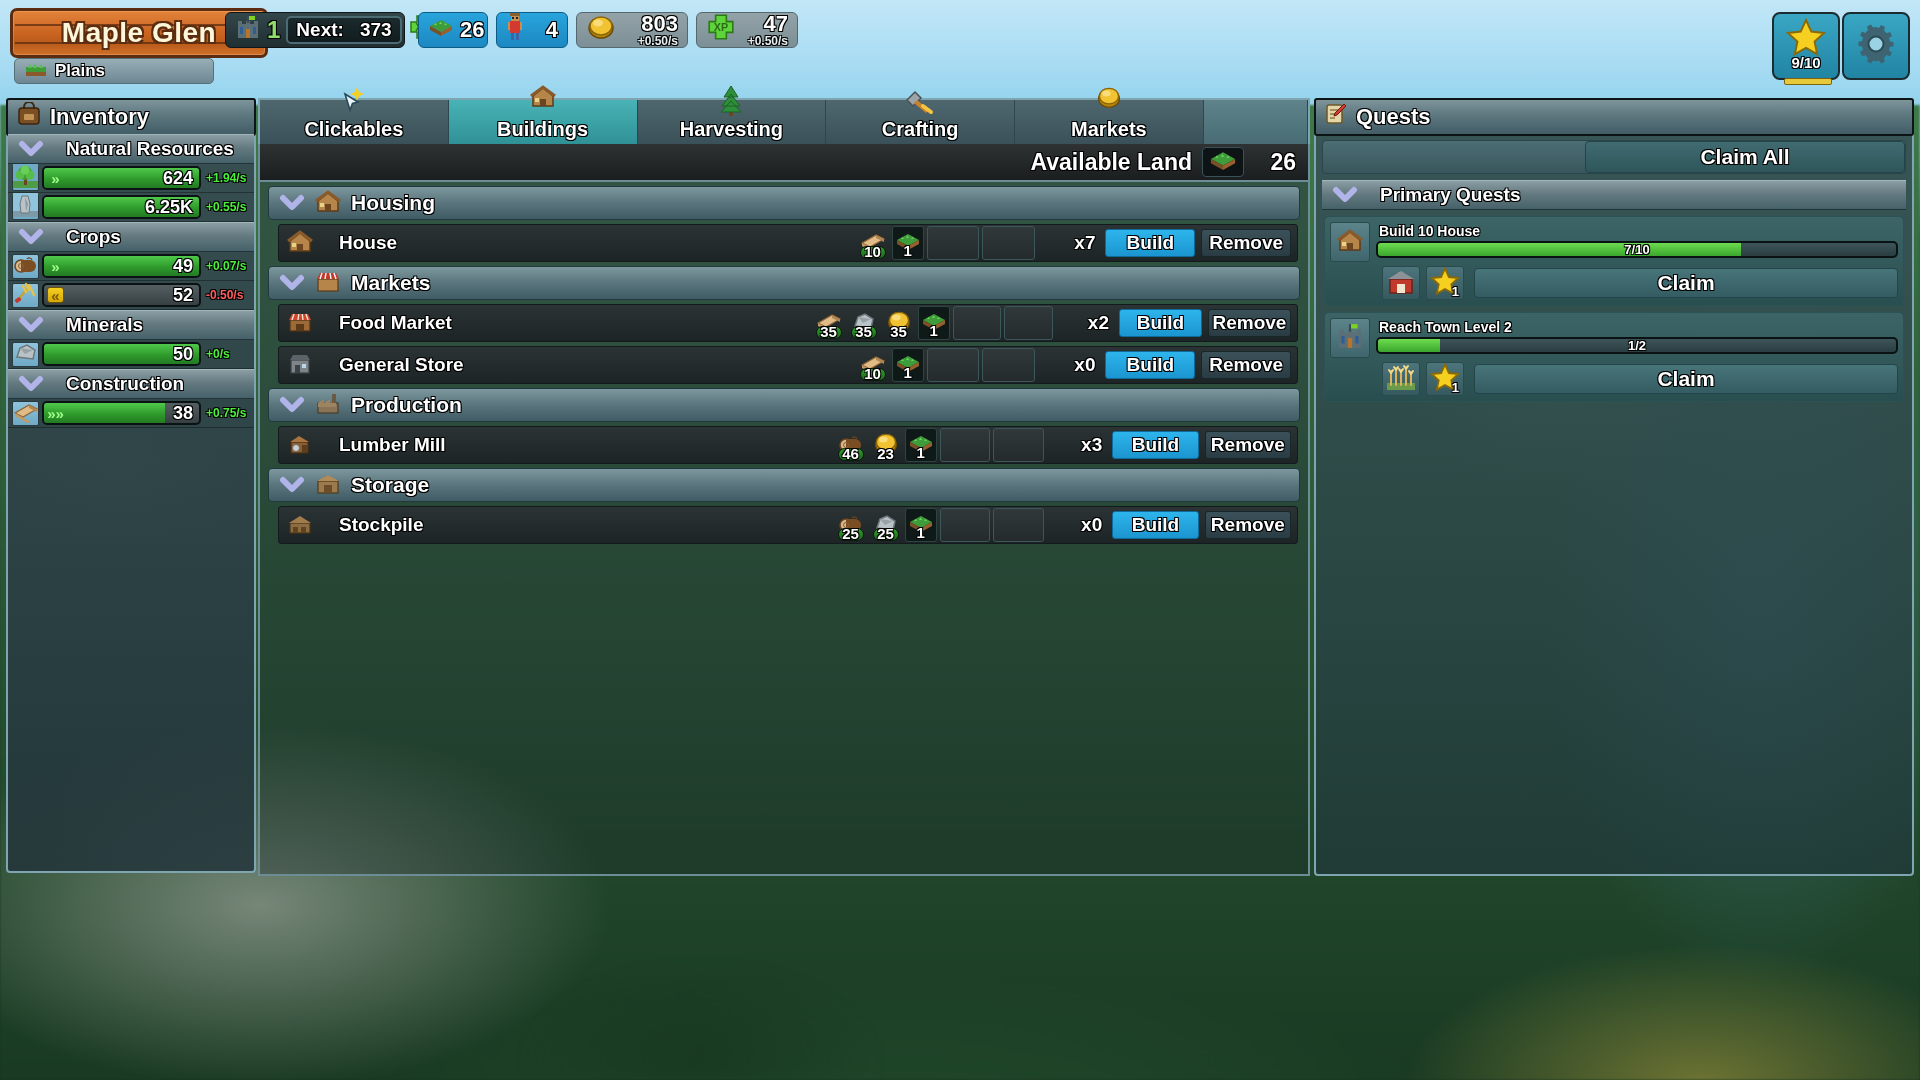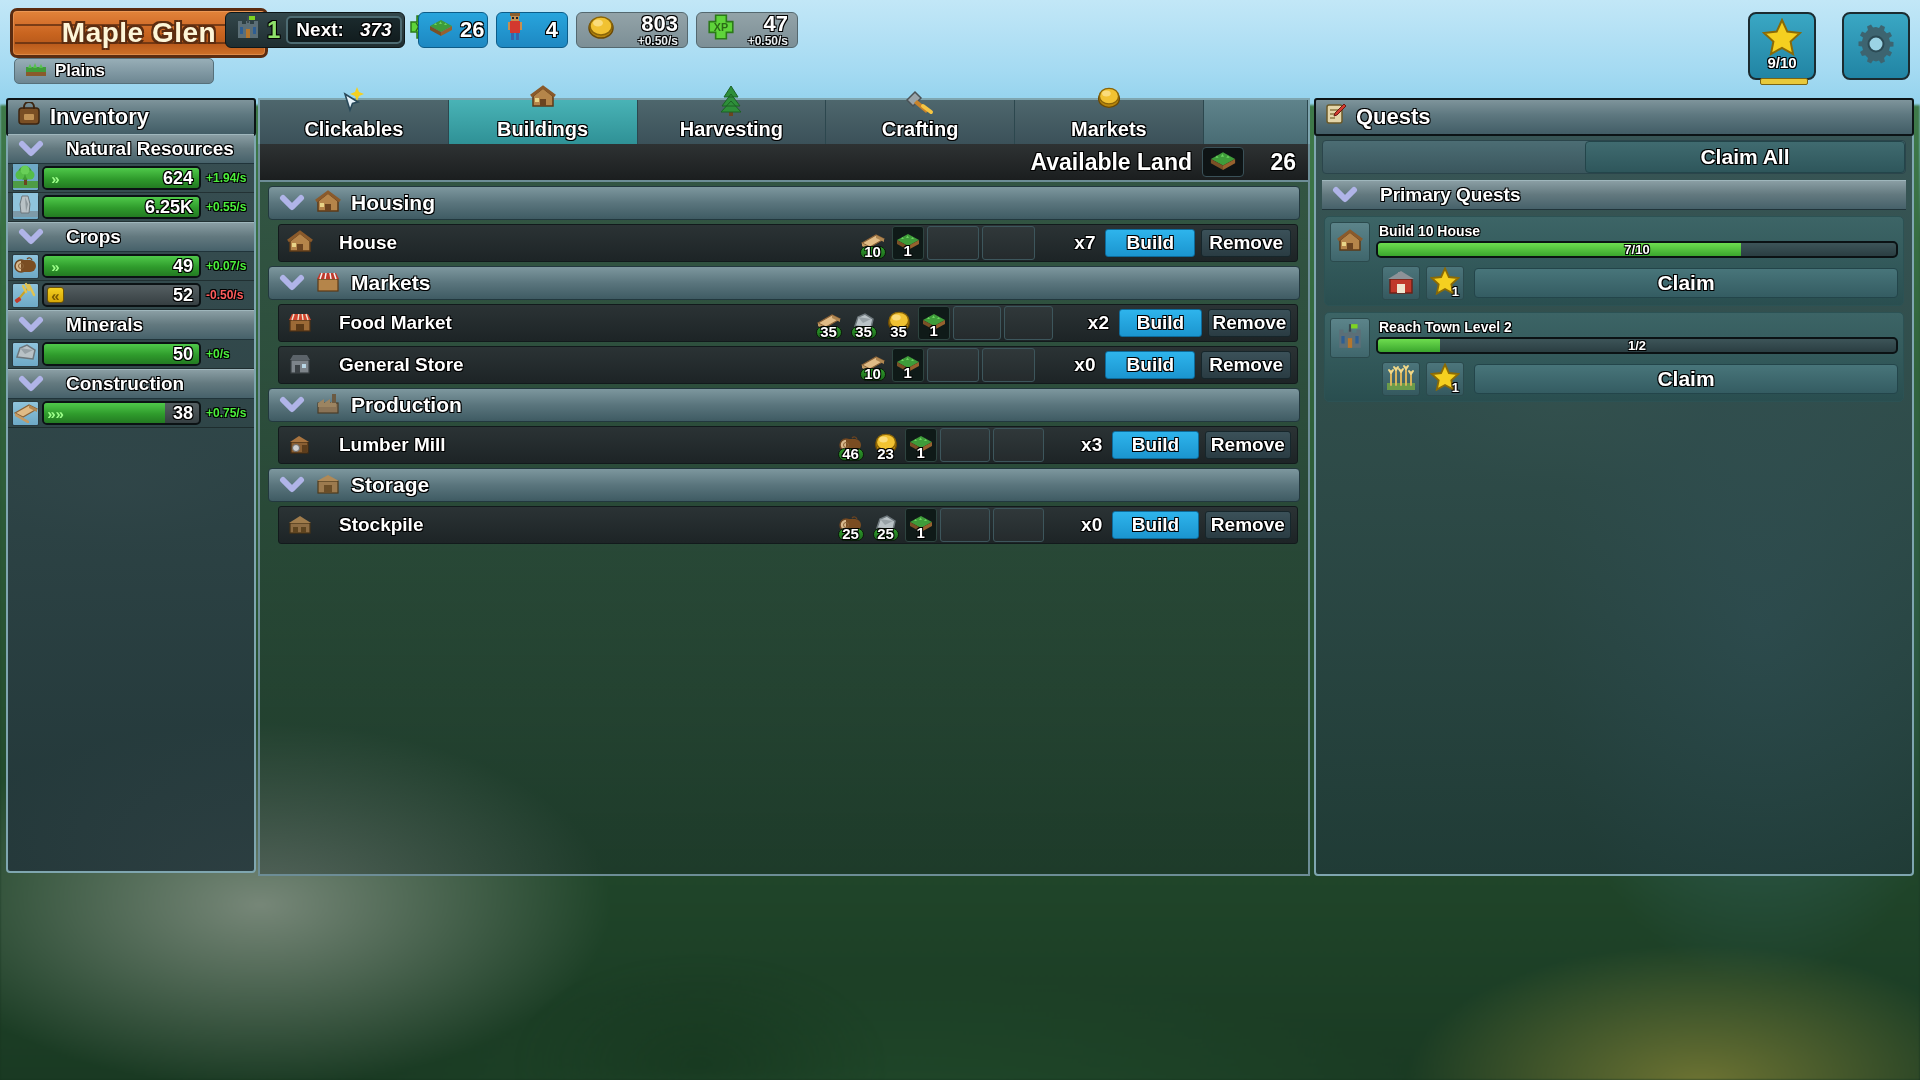--- a/index.html
+++ b/index.html
@@ -90,21 +90,21 @@
   .stat.dark { background: linear-gradient(180deg,#33474b,#1f2e31); border:1px solid #0d1719; }
   .statval { color:#fff; }
   .subrate { font-size: 12px; font-weight: bold; color:#e8eef0; line-height:1; }
   .valcol { display:flex; flex-direction:column; align-items:flex-end; line-height:1; }
   .valcol .big { font-size: 22px; }
   #lvlbadge { color:#8ee06a; font-size:24px; font-weight:bold; }
   #nextbox {
     background: linear-gradient(180deg,#1b2a2d,#111c1e); border:2px solid #4d6b72; border-radius:5px;
     height:28px; display:flex; align-items:center; gap:16px; padding:0 8px; font-size:19px;
   }
-  #topright { position:absolute; right: 10px; top: 12px; display:flex; gap:26px; }
+  #topright { position:absolute; right: 10px; top: 12px; display:flex; gap:2px; }
   .sqbtn { width: 68px; height: 68px; border-radius: 8px; border:2px solid #1b2b30; position:relative;
            display:flex; align-items:center; justify-content:center; }
   .sqbtn.teal { background: linear-gradient(180deg,#3aa7c4,#2184a4); }
   #starcount { position:absolute; bottom:7px; left:0; right:0; text-align:center; font-size:15px; font-weight:bold; }
   #starbar { position:absolute; bottom:-7px; left:10px; width:48px; height:7px; background:#e8c93a; border:1px solid #7a6414; border-radius:2px;}
 
   
   #inv { position:absolute; left:6px; top:98px; width:250px; height:775px; z-index:5;
          background: linear-gradient(180deg, rgba(56,76,84,.92), rgba(34,52,58,.86)); }
   #inv .hdr { margin:-2px; }
@@ -227,21 +227,21 @@
         <rect x="12" y="2" width="2" height="7" fill="#3b4a50"></rect>
           <rect x="14" y="2" width="6" height="4" fill="#7ed321"></rect>
         <rect x="5" y="13" width="3" height="7" fill="#2e5e93"></rect>
           <rect x="18" y="13" width="3" height="7" fill="#2e5e93"></rect>
         <rect x="11" y="15" width="4" height="9" fill="#b5762c"></rect>
       </svg>
     </span>
     <span id="lvlbadge" class="txtsh">1</span>
     <div id="nextbox" style="flex:1;">
       <span class="txtsh">Next:</span>
-      <span class="txtsh" style="margin-left:auto;font-style:italic;">373</span>
+      <span class="txtsh" style="margin-left:auto;">373</span>
     </div>
     <span class="ico">
       <svg width="28" height="28" viewBox="0 0 28 28">
         <path d="M9 3h10v6h6v10h-6v6H9v-6H3V9h6z" fill="#5fd43a" stroke="#2b7a18" stroke-width="1.5"></path>
         <text x="14" y="18" font-size="10" font-family="sans-serif" font-weight="bold" fill="#2b6b16" text-anchor="middle">XP</text>
       </svg>
     </span>
   </div>
 
   <div class="stat blue" style="left:418px; width:70px; justify-content:space-between;">

